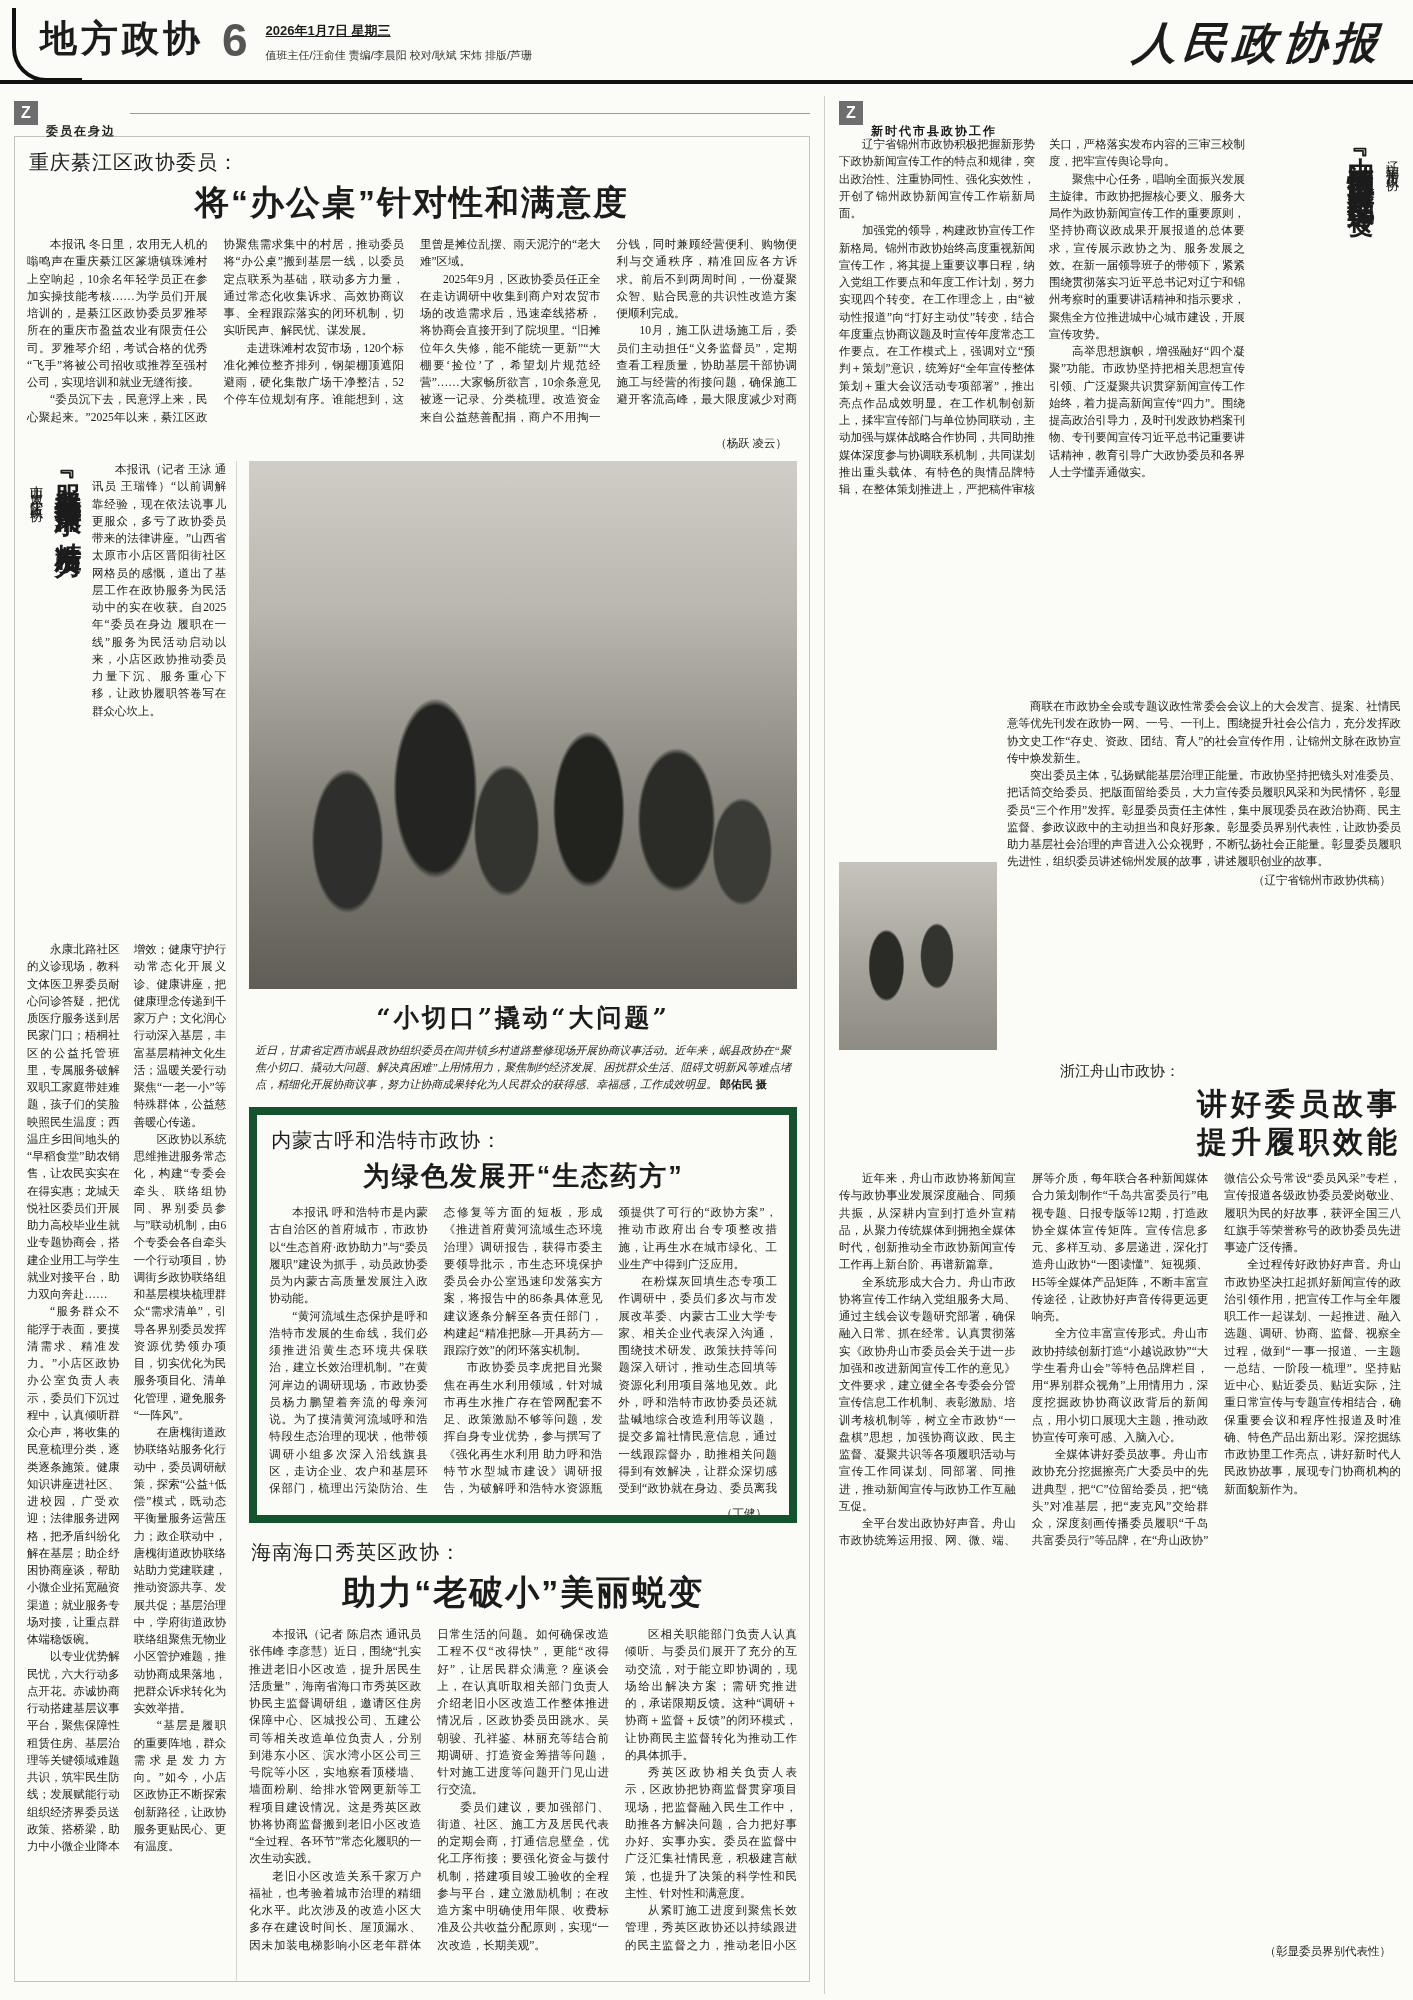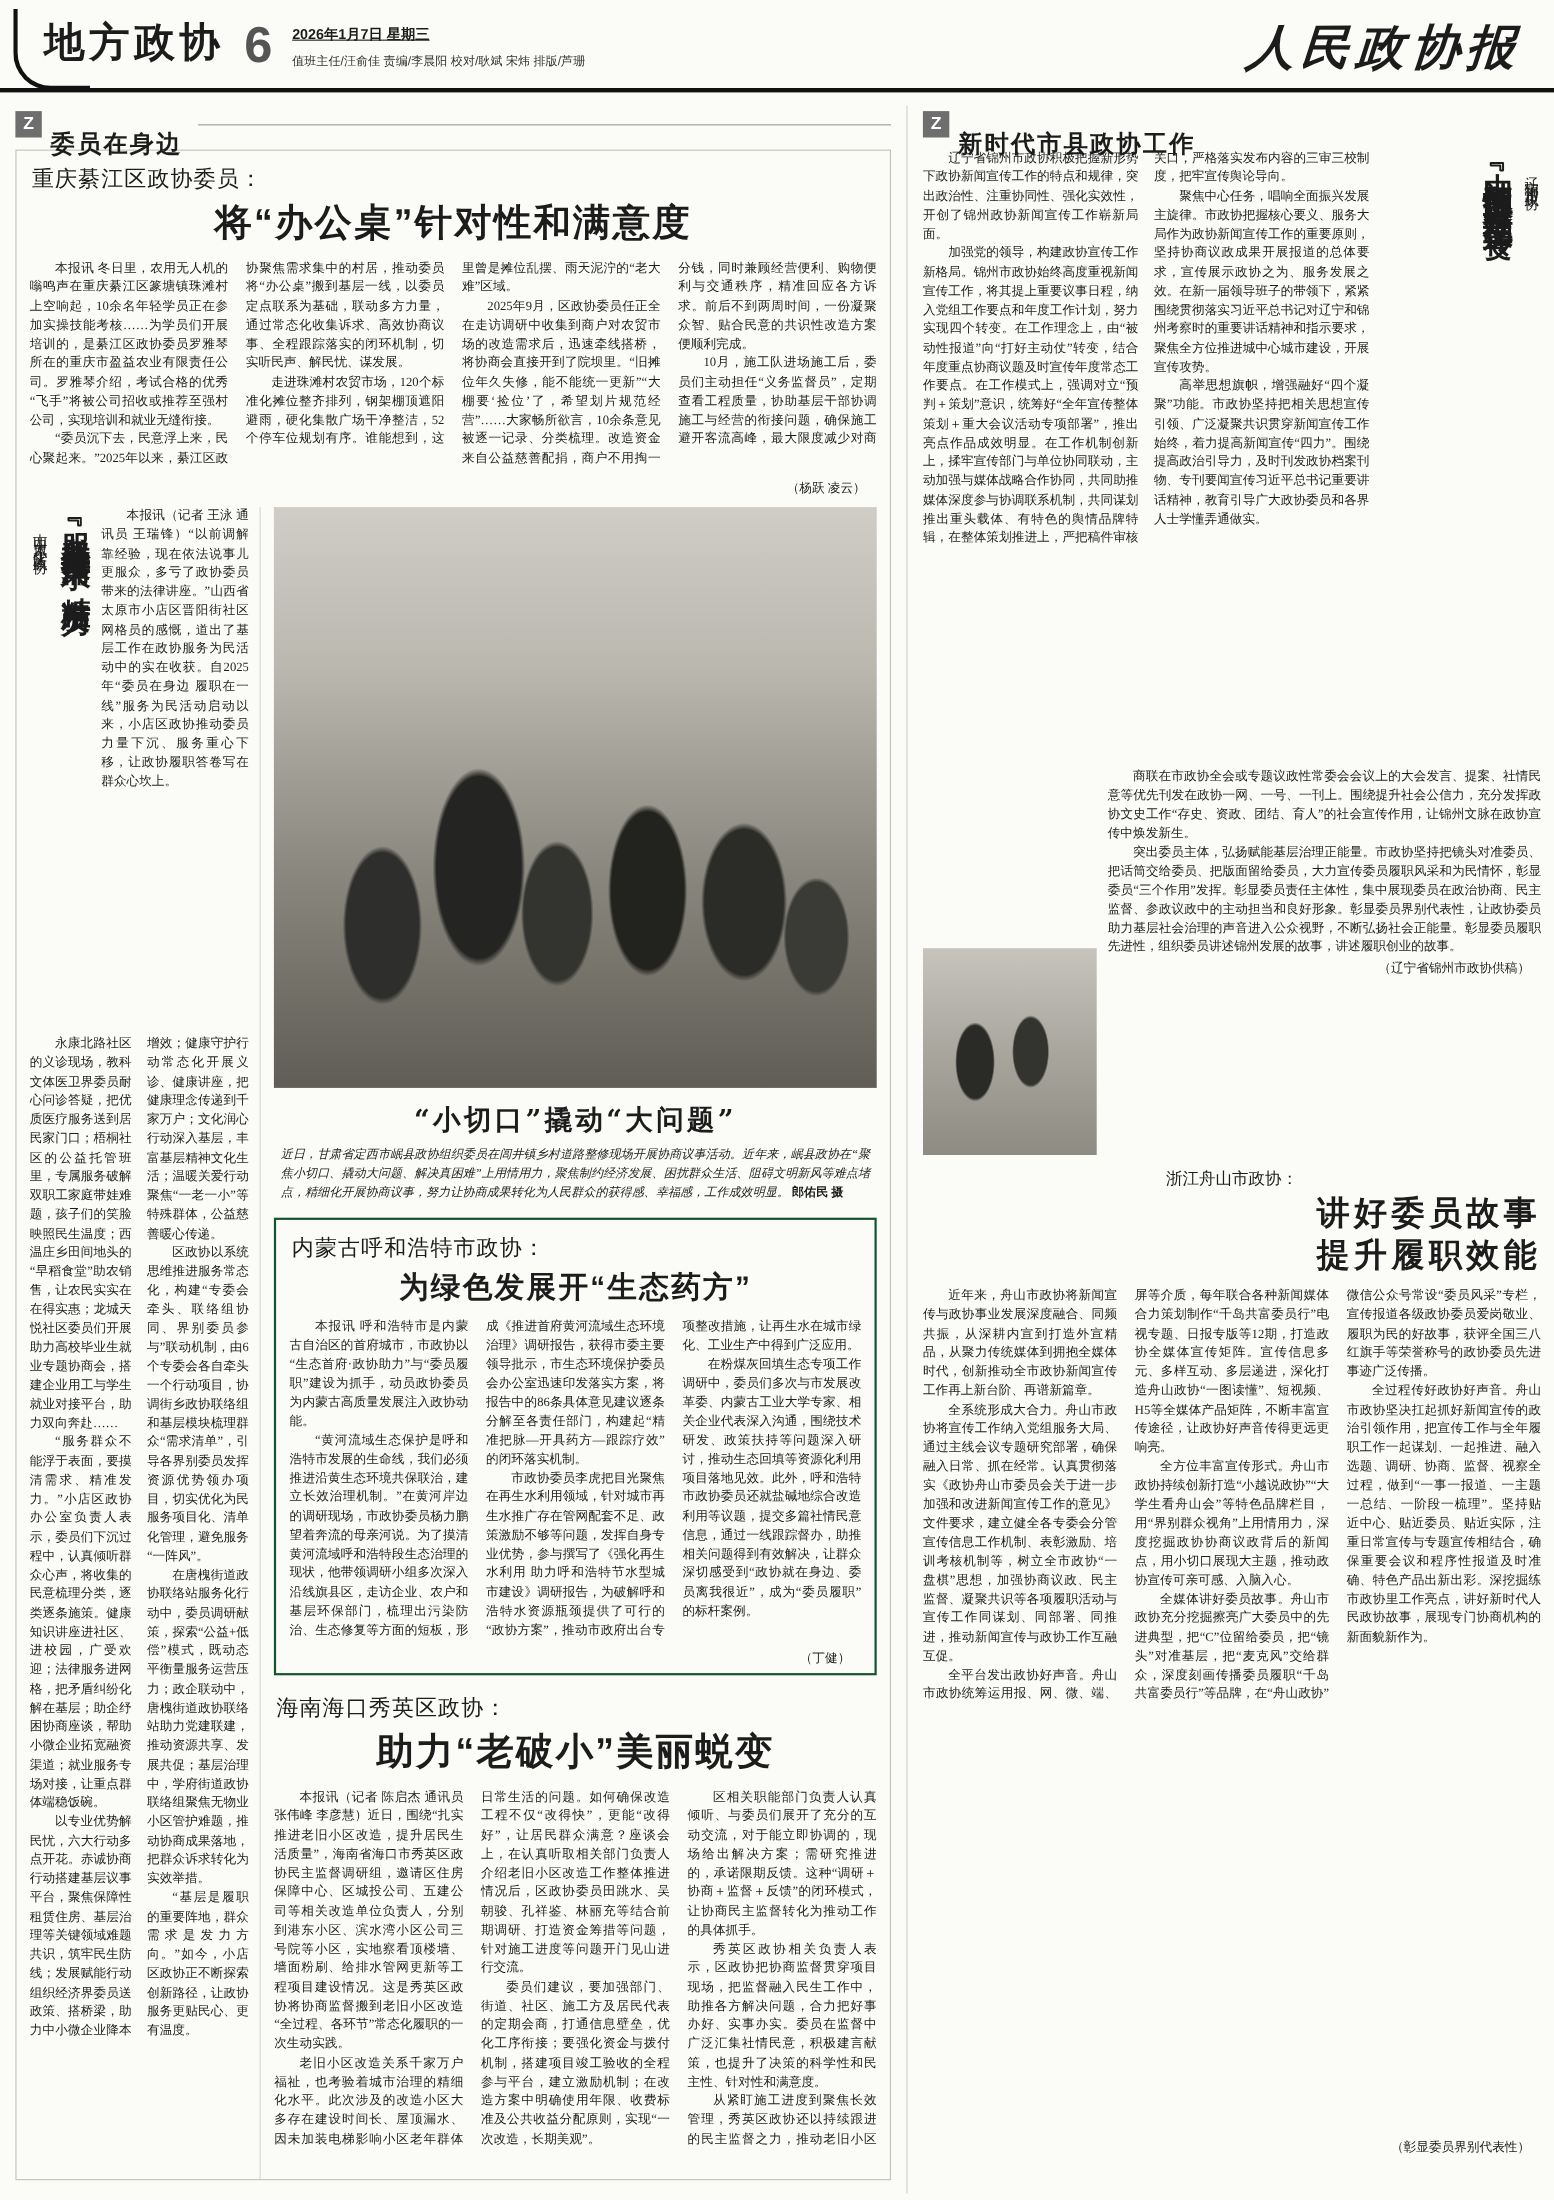--- a/index.html
+++ b/index.html
@@ -23,21 +23,21 @@
   .masthead { position:absolute; right:30px; top:14px; font-size:44px; font-weight:bold;
     font-style:italic; font-family:"DejaVu Serif", serif; letter-spacing:6px; transform:skewX(-4deg); }
   
   .main { position:absolute; left:14px; right:12px; top:96px; bottom:6px; display:flex; gap:14px; }
   .col-left { width:796px; position:relative; }
   .col-right { flex:1; position:relative; border-left:1px solid #cfcfc8; padding-left:14px; }
   
   .zlabel { display:flex; align-items:center; gap:8px; height:30px; margin:2px 0 8px 0; }
   .zbox { width:24px; height:24px; background:#6e6e6e; color:#fff; font-family:"Liberation Sans", sans-serif;
     font-weight:bold; font-size:16px; display:flex; align-items:center; justify-content:center; }
-  .zname { font-family:Liberation Serif, serif; font-weight:bold; font-size:22px; letter-spacing:2px;margin-top:36px; }
+  .zname { font-family:Liberation Serif, serif; font-weight:bold; font-size:12px; letter-spacing:2px;margin-top:36px; }
   .zline { flex:1; height:1px; background:#9a9a94; margin-left:6px; }
   .boxed { border:1px solid #c2c2ba; padding:10px 12px; height:1846px; overflow:hidden; }
   
   .kicker { font-family:Liberation Mono, monospace; font-size:20px; letter-spacing:1px; margin:2px 0 4px 2px; }
   .headline { font-family:"Liberation Sans", sans-serif; font-weight:bold; text-align:center; letter-spacing:2px; }
   .h-xl { font-size:34px; margin:2px 0 10px 0; }
   .h-lg { font-size:27px; margin:2px 0 10px 0; }
   .body { font-size:11.5px; line-height:1.5; text-align:justify; }
   .body p { text-indent:2em; }
   .byline { text-align:right; font-size:11.5px; padding:2px 10px 0 0; }
@@ -68,21 +68,21 @@
   }
   .photo-sm { width:158px; height:188px; align-self:flex-end; background:
       radial-gradient(ellipse 30px 60px at 30% 55%, #2a2a27 0 55%, transparent 60%),
       radial-gradient(ellipse 28px 55px at 62% 50%, #333330 0 55%, transparent 60%),
       linear-gradient(180deg, #c6c4bd 0%, #a8a69d 50%, #8d8b82 100%); }
   .cap-title { font-family:"DejaVu Serif", serif; font-weight:bold; font-size:25px; text-align:center;
     letter-spacing:3px; margin:12px 0 8px 0; }
   .caption { font-size:11px; line-height:1.55; text-align:justify; font-style:italic; padding:0 6px; }
   .caption .credit { font-style:normal; font-weight:bold; white-space:nowrap; }
   
-  .redbox { border:2px solid #14532d; margin-top:14px; padding:10px 12px 8px 12px; height:416px; overflow:hidden; }
+  .redbox { border:8px solid #14532d; margin-top:14px; padding:10px 12px 8px 12px; height:416px; overflow:hidden; }
   .redbox .cols3 { height:300px; }
   
   .hn { margin-top:14px; height:438px; overflow:hidden; }
   .hn .cols3 { height:336px; }
   
   .jz-row1 { display:flex; gap:4px; height:556px; overflow:hidden; margin-top:2px; }
   .jz-body1 { flex:1; }
   .jz-vhead { width:152px; display:flex; justify-content:flex-end; gap:6px; }
   .jz-row2 { display:flex; gap:10px; height:352px; overflow:hidden; margin-top:6px; }
   .jz-tail { flex:1; }

